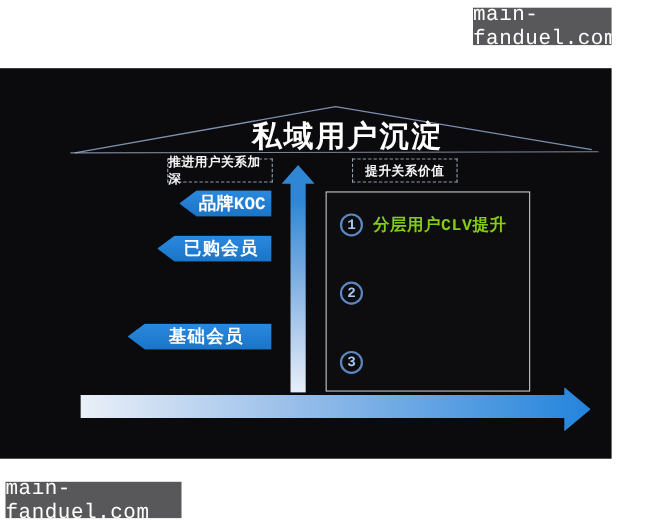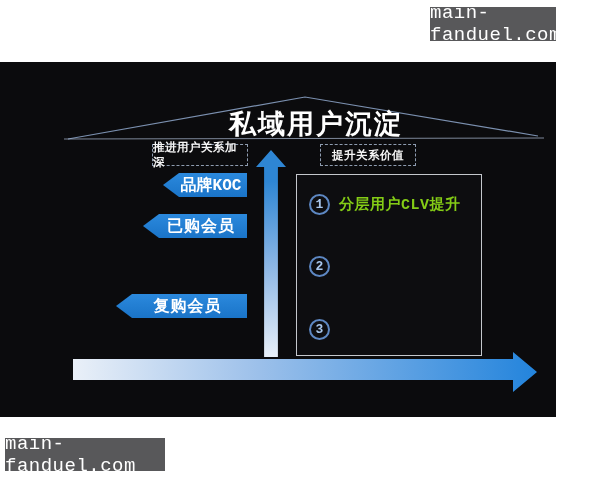--- a/index.html
+++ b/index.html
@@ -89,21 +89,21 @@
       <line x1="64" y1="77" x2="544" y2="76" stroke="#aebdd6" stroke-width="1" opacity="0.7"></line>
     </svg>
 
     <div class="title">私域用户沉淀</div>
 
     <div class="dash-box dash-left">推进用户关系加深</div>
     <div class="dash-box dash-right">提升关系价值</div>
 
     <div class="chev chev1">品牌KOC</div>
     <div class="chev chev2">已购会员</div>
-    <div class="chev chev4">复购会员</div>
+    <div class="chev chev4">基础会员</div>
 
     <div class="up-arrow"></div>
 
     <div class="panel">
       <div class="vitem vitem1">
         <span class="num-circle">1</span>
         <span class="vlabel">分层用户CLV提升</span>
       </div>
       <div class="vitem vitem2">
         <span class="num-circle">2</span>

